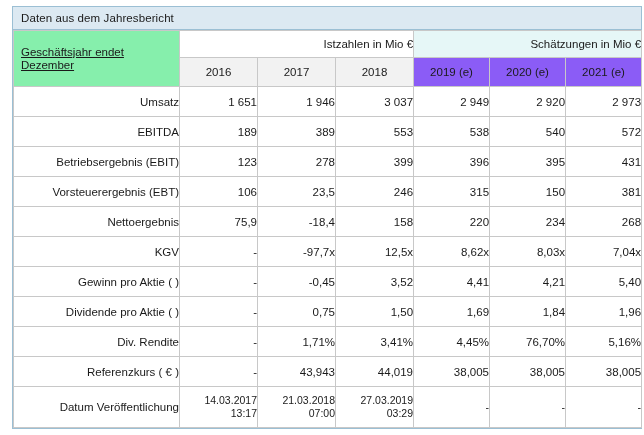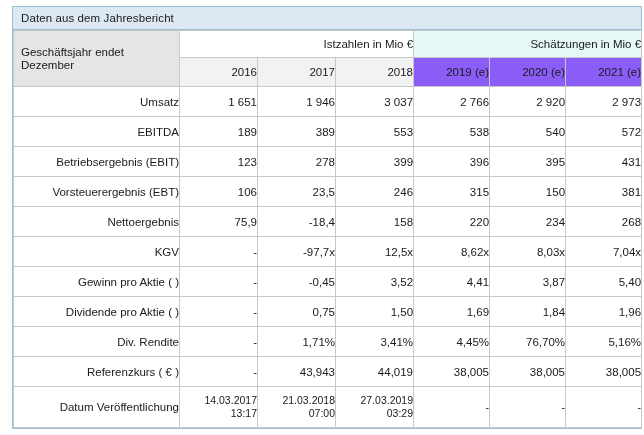--- a/index.html
+++ b/index.html
@@ -50,30 +50,31 @@
     text-align: right;
     font-size: 11.5px;
     height: 26px;
     background: #ffffff;
   }
   .grouphead.est {
     background: #e6f7f7;
     padding-left: 28px;
   }
   .corner {
-    background: #e5e5e5;
+    background: #86efac;
     vertical-align: bottom;
+    text-decoration: underline;
   }
   .corner-inner {
     padding: 6px 6px 6px 7px;
     line-height: 13px;
     font-size: 11.5px;
   }
   .yearhead {
-    text-align: right;
+    text-align: center;
     height: 28px;
     font-size: 11.5px;
   }
   .yearhead.hist {
     background: #f2f2f2;
   }
   .yearhead.est {
     background: #8b5cf6;
   }
   .rowlabel {
@@ -144,21 +145,21 @@
           <td class="yearhead est">2019 (e)</td>
           <td class="yearhead est">2020 (e)</td>
           <td class="yearhead est">2021 (e)</td>
         </tr>
 
         <tr>
           <td class="rowlabel">Umsatz</td>
           <td class="val">1 651</td>
           <td class="val">1 946</td>
           <td class="val">3 037</td>
-          <td class="val est">2 766</td>
+          <td class="val est">2 949</td>
           <td class="val est">2 920</td>
           <td class="val est">2 973</td>
         </tr>
         <tr>
           <td class="rowlabel">EBITDA</td>
           <td class="val">189</td>
           <td class="val">389</td>
           <td class="val">553</td>
           <td class="val est">538</td>
           <td class="val est">540</td>
@@ -199,21 +200,21 @@
           <td class="val est">8,62x</td>
           <td class="val est">8,03x</td>
           <td class="val est">7,04x</td>
         </tr>
         <tr>
           <td class="rowlabel">Gewinn pro Aktie ( )</td>
           <td class="val">-</td>
           <td class="val">-0,45</td>
           <td class="val">3,52</td>
           <td class="val est">4,41</td>
-          <td class="val est">3,87</td>
+          <td class="val est">4,21</td>
           <td class="val est">5,40</td>
         </tr>
         <tr>
           <td class="rowlabel">Dividende pro Aktie ( )</td>
           <td class="val">-</td>
           <td class="val">0,75</td>
           <td class="val">1,50</td>
           <td class="val est">1,69</td>
           <td class="val est">1,84</td>
           <td class="val est">1,96</td>

